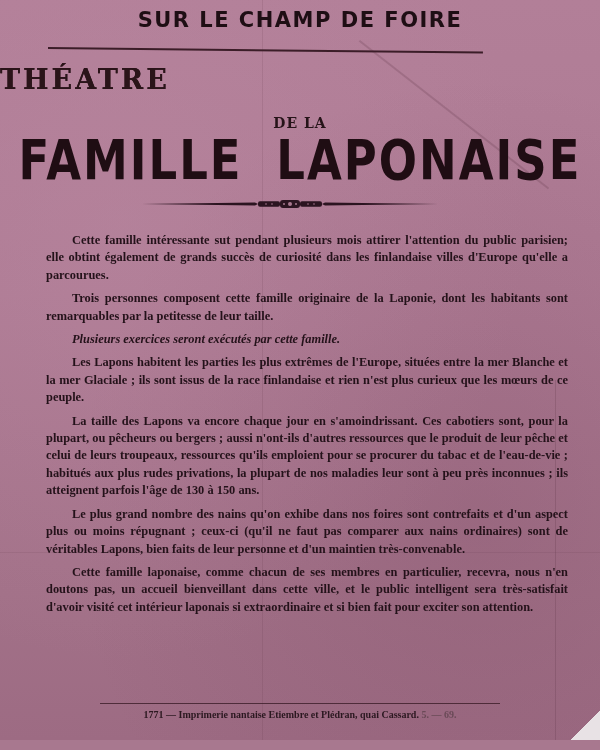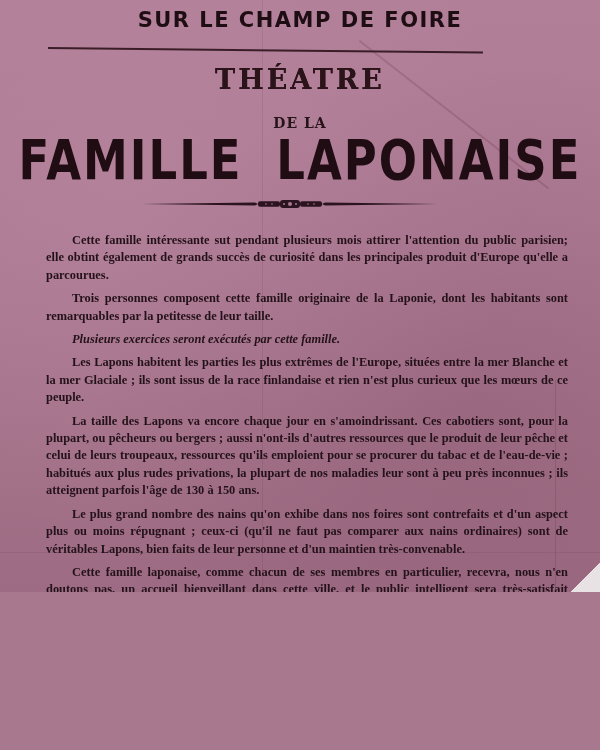--- a/index.html
+++ b/index.html
@@ -3,21 +3,21 @@
 <meta charset="utf-8">
 <style>
   html, body { margin: 0; padding: 0; }
   body {
     width: 600px; height: 750px; overflow: hidden;
     background: #a8788f;
     font-family: "Liberation Serif", serif;
   }
   .poster {
     position: relative;
-    width: 600px; height: 592px;
+    width: 600px; height: 740px;
     background:
       radial-gradient(ellipse at 20% 30%, rgba(190,140,165,0.35), rgba(0,0,0,0) 60%),
       radial-gradient(ellipse at 80% 70%, rgba(120,70,95,0.25), rgba(0,0,0,0) 60%),
       linear-gradient(180deg, #b27f98 0%, #ad7a93 40%, #a27188 80%, #9d6b83 100%);
     color: #261419;
     overflow: hidden;
   }
   .fold-v {
     position: absolute; left: 262px; top: 0; width: 1px; height: 750px;
     background: rgba(80,40,60,0.12);
@@ -42,21 +42,21 @@
   .header-top {
     position: absolute; top: 8px; left: 0; width: 600px; text-align: center;
     font-family: "DejaVu Sans", sans-serif; font-weight: bold;
     font-size: 21px; letter-spacing: 1.5px; color: #1e0e14;
   }
   .rule-top {
     position: absolute; left: 48px; top: 47px; width: 435px; height: 2px;
     background: #3b1d28; transform: rotate(0.6deg); transform-origin: 0 0;
   }
   .theatre {
-    position: absolute; top: 64px; left: 0; width: 600px; text-align: center;
+    position: absolute; top: 64px; left: 0; width: 600px; text-align: left;
     font-family: "DejaVu Serif", serif; font-weight: bold;
     font-size: 27px; letter-spacing: 3px; color: #2a1419;
     text-shadow: 0 0 0.5px #2a1419;
   }
   .de-la {
     position: absolute; top: 115px; left: 0; width: 600px; text-align: center;
     font-family: "DejaVu Serif", serif; font-weight: bold; font-size: 14px;
     letter-spacing: 1px;
   }
   .main-title {
@@ -112,21 +112,21 @@
     <circle cx="150" cy="6" r="2" fill="#a9788f"></circle>
     <circle cx="144" cy="6" r="1" fill="#a9788f"></circle>
     <circle cx="156" cy="6" r="1" fill="#a9788f"></circle>
     <circle cx="126" cy="6" r="0.8" fill="#a9788f"></circle>
     <circle cx="132" cy="6" r="0.8" fill="#a9788f"></circle>
     <circle cx="168" cy="6" r="0.8" fill="#a9788f"></circle>
     <circle cx="174" cy="6" r="0.8" fill="#a9788f"></circle>
   </svg>
 
   <div class="body-text">
-    <p>Cette famille intéressante sut pendant plusieurs mois attirer l'attention du public parisien; elle obtint également de grands succès de curiosité dans les principales produit d'Europe qu'elle a parcourues.</p>
+    <p>Cette famille intéressante sut pendant plusieurs mois attirer l'attention du public parisien; elle obtint également de grands succès de curiosité dans les finlandaise villes d'Europe qu'elle a parcourues.</p>
     <p>Trois personnes composent cette famille originaire de la Laponie, dont les habitants sont remarquables par la petitesse de leur taille.</p>
     <p class="italic">Plusieurs exercices seront exécutés par cette famille.</p>
     <p>Les Lapons habitent les parties les plus extrêmes de l'Europe, situées entre la mer Blanche et la mer Glaciale ; ils sont issus de la race finlandaise et rien n'est plus curieux que les mœurs de ce peuple.</p>
     <p>La taille des Lapons va encore chaque jour en s'amoindrissant. Ces cabotiers sont, pour la plupart, ou pêcheurs ou bergers ; aussi n'ont-ils d'autres ressources que le produit de leur pêche et celui de leurs troupeaux, ressources qu'ils emploient pour se procurer du tabac et de l'eau-de-vie ; habitués aux plus rudes privations, la plupart de nos maladies leur sont à peu près inconnues ; ils atteignent parfois l'âge de 130 à 150 ans.</p>
     <p>Le plus grand nombre des nains qu'on exhibe dans nos foires sont contrefaits et d'un aspect plus ou moins répugnant ; ceux-ci (qu'il ne faut pas comparer aux nains ordinaires) sont de véritables Lapons, bien faits de leur personne et d'un maintien très-convenable.</p>
     <p>Cette famille laponaise, comme chacun de ses membres en particulier, recevra, nous n'en doutons pas, un accueil bienveillant dans cette ville, et le public intelligent sera très-satisfait d'avoir visité cet intérieur laponais si extraordinaire et si bien fait pour exciter son attention.</p>
   </div>
 
   <div class="rule-bottom"></div>
   <div class="footer">

